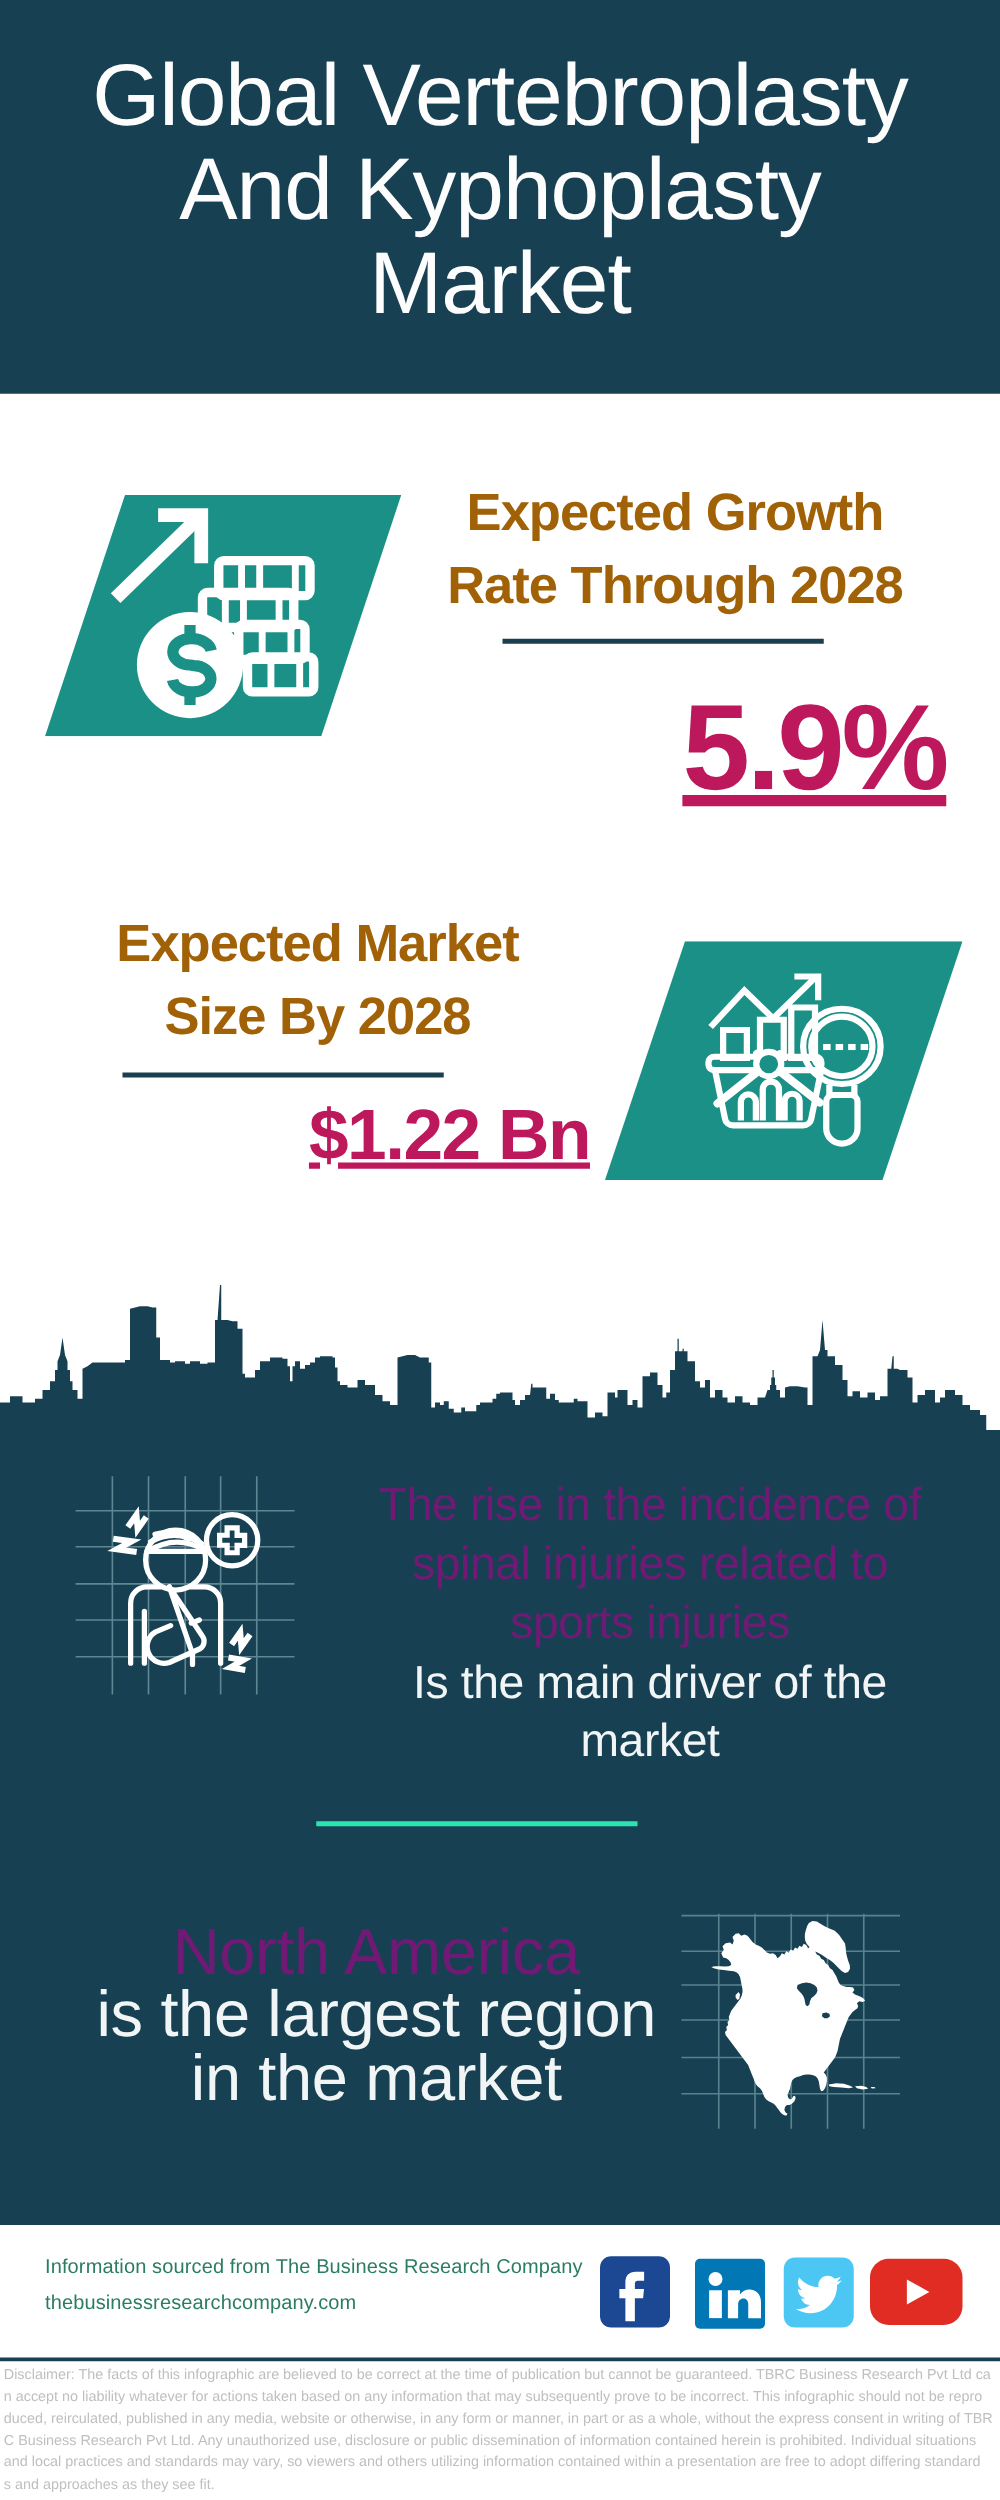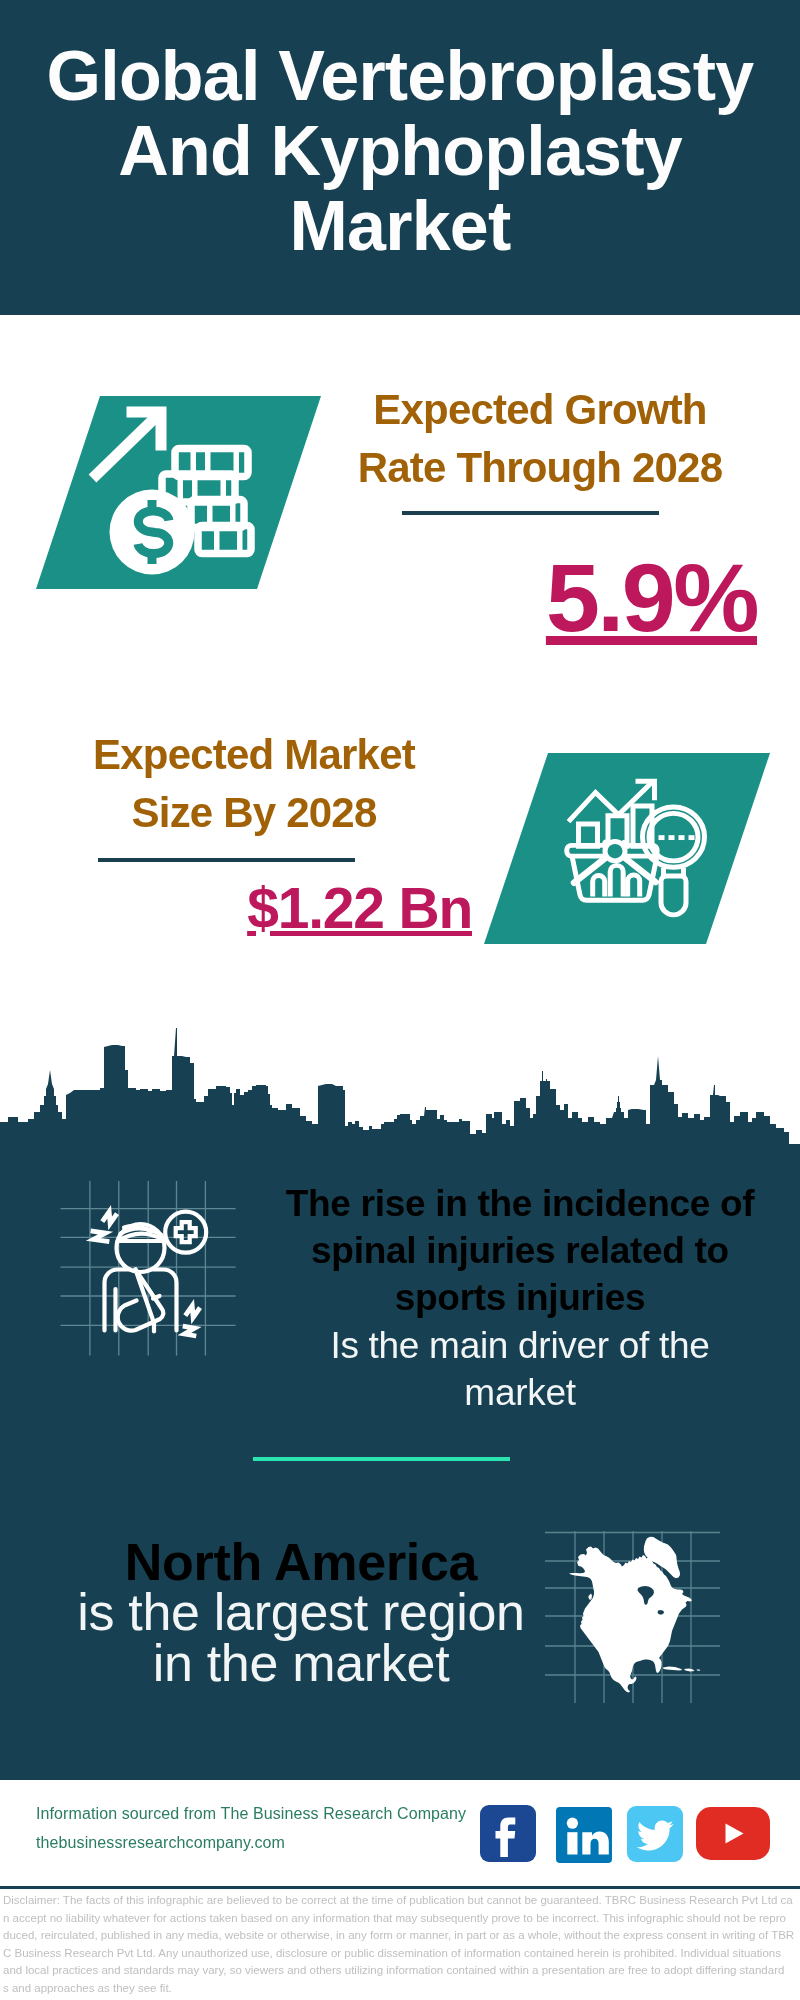--- a/index.html
+++ b/index.html
@@ -4,37 +4,37 @@
 <title>Infographic</title>
 <style>
 html,body{margin:0;padding:0;}
 body{width:800px;height:2000px;background:#ffffff;font-family:"Liberation Sans",sans-serif;overflow:hidden;
      -webkit-font-smoothing:antialiased;}
 .page{position:relative;width:800px;height:2000px;overflow:hidden;background:#fff;}
 
 
 .header{position:absolute;left:0;top:0;width:800px;height:315px;background:#174152;}
 .header h1{margin:0;position:absolute;left:0;top:39px;width:800px;text-align:center;color:#fdfdfd;
-  font-size:70px;line-height:75px;font-weight:700;letter-spacing:-0.8px;}
+  font-size:70px;line-height:75px;font-weight:400;letter-spacing:-0.8px;}
 
 
 .para{position:absolute;}
 
 
 .stat-label{position:absolute;color:#a16207;font-weight:700;font-size:42px;line-height:57.5px;text-align:center;letter-spacing:-0.8px;}
 .stat-rule{position:absolute;height:4px;background:#1a3f4f;}
 .stat-value{position:absolute;color:#be185d;font-weight:700;text-align:right;line-height:1;text-decoration:underline;}
 .v-growth{font-size:97px;letter-spacing:-2.5px;}
 .v-size{font-size:57px;letter-spacing:-1.2px;}
 
 
 .darkband{position:absolute;left:0;width:800px;background:#174152;}
 .skyline{position:absolute;left:0;display:block;}
 
-.hl{color:#000000;font-weight:700;}
+.hl{color:#701a75;font-weight:400;}
 .sub{color:#f2f5f6;font-weight:400;}
 .band-text{position:absolute;text-align:center;font-size:37px;line-height:47.2px;letter-spacing:-0.3px;}
 .region-text{font-size:52px;line-height:50.25px;letter-spacing:-0.3px;}
 .band-rule{position:absolute;height:4.5px;background:#2BE5B0;}
 
 
 .footer-src{position:absolute;color:#2a7d63;font-size:16px;line-height:29px;letter-spacing:0.1px;}
 .divider-line{position:absolute;background:#174152;}
 .disclaimer{position:absolute;color:#c0bfbf;font-size:11.5px;line-height:17.6px;text-align:left;word-break:break-all;}
 .social{position:absolute;border-radius:12px;overflow:hidden;}

